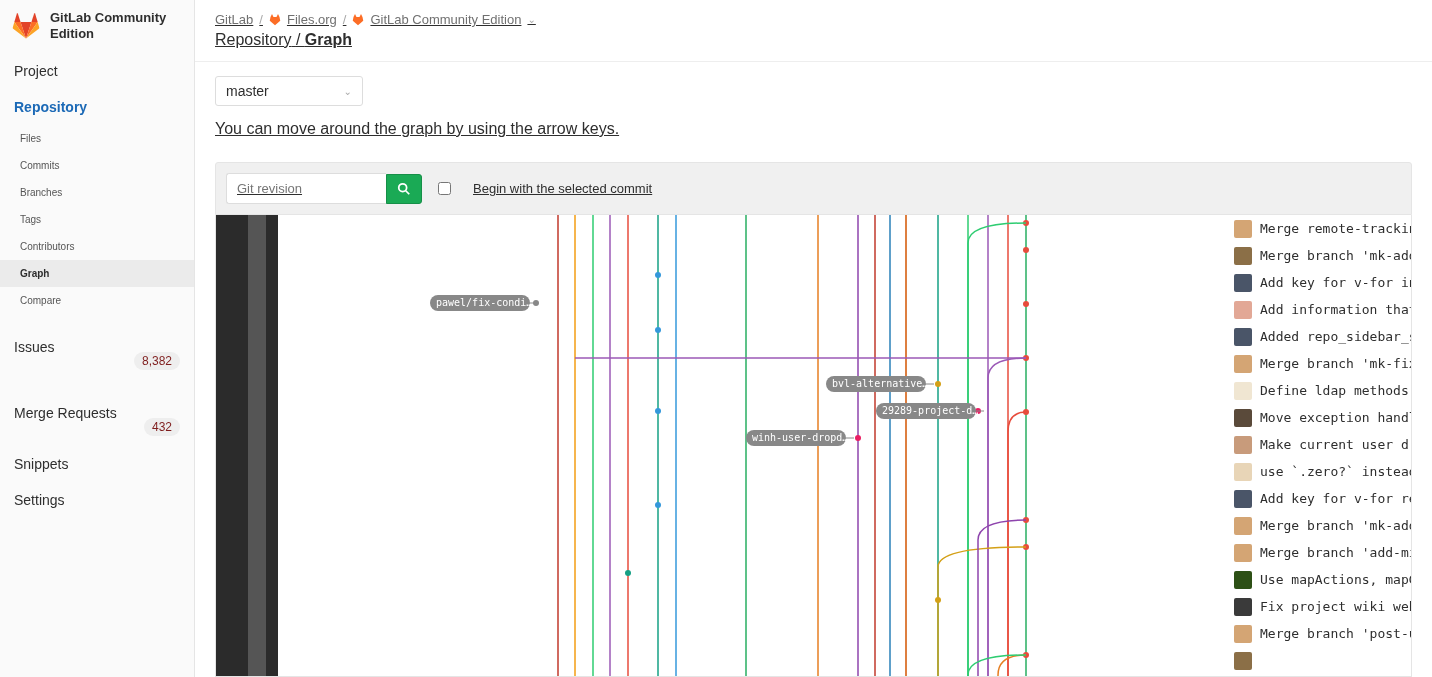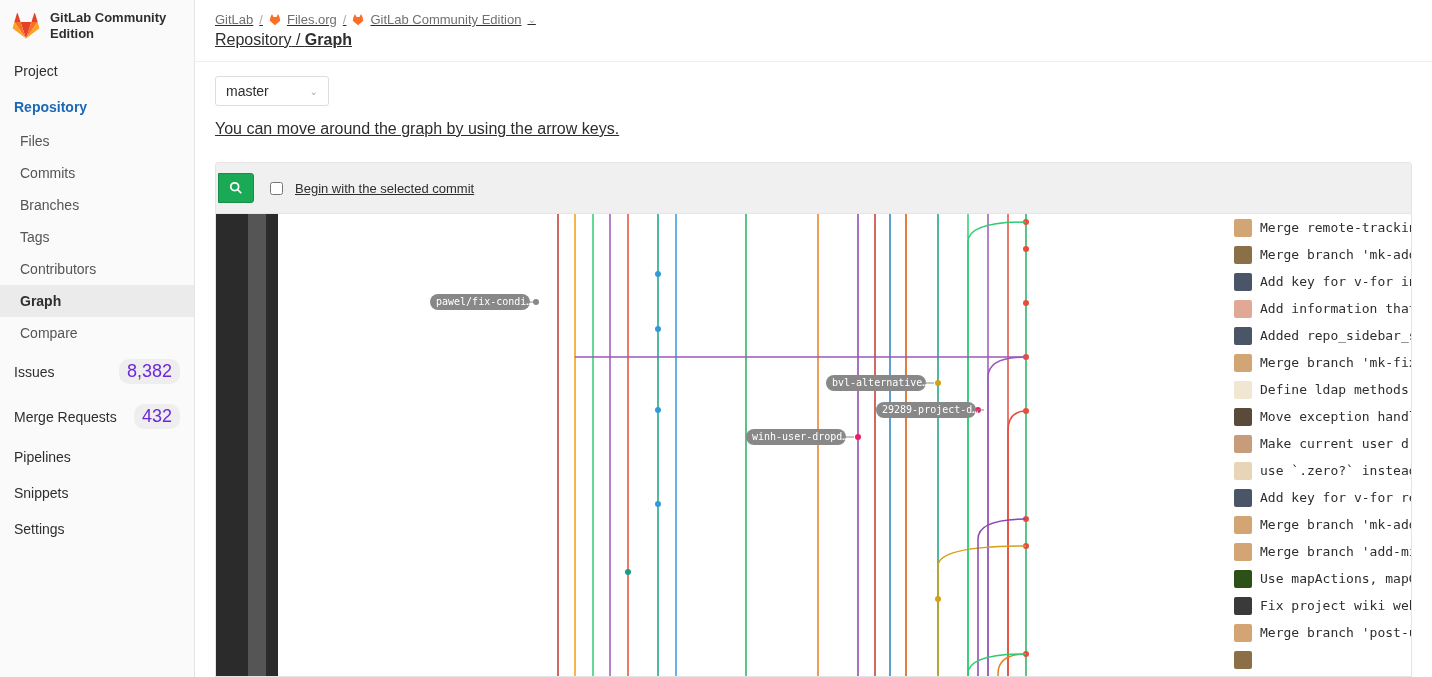--- a/index.html
+++ b/index.html
@@ -4,38 +4,38 @@
   <style>
     * { box-sizing: border-box; margin: 0; padding: 0; }
     body { font-family: -apple-system, BlinkMacSystemFont, "Segoe UI", Helvetica, Arial, sans-serif; font-size: 14px; color: #2e2e2e; background: #fff; }
     .layout { display: flex; height: 677px; width: 1432px; overflow: hidden; }
     .sidebar { width: 195px; background: #fafafa; border-right: 1px solid #e5e5e5; padding: 0; flex-shrink: 0; }
     .sidebar-header { display: flex; align-items: center; padding: 10px 12px 12px 12px; gap: 10px; }
     .logo { width: 28px; height: 28px; flex-shrink: 0; }
     .sidebar-title { font-weight: 600; font-size: 13px; color: #2e2e2e; line-height: 1.2; }
     .sidebar-item { display: flex; align-items: center; justify-content: space-between; padding: 10px 14px; color: #2e2e2e; cursor: pointer; font-size: 14px; }
     .sidebar-item.active-section { color: #1b69b6; font-weight: 600; }
-    .sidebar-sub { padding: 8px 14px 8px 20px; color: #555; cursor: pointer; font-size: 14px; }
+    .sidebar-sub { padding: 8px 14px 8px 20px; color: #555; cursor: pointer; font-size: 10px; }
     .sidebar-sub.active { background: #ebebeb; font-weight: 600; color: #2e2e2e; }
-    .badge { background: #eee; color: #6d28d9; font-size: 18px; padding: 2px 8px; border-radius: 10px; }
+    .badge { background: #eee; color: #7f1d1d; font-size: 12px; padding: 2px 8px; border-radius: 10px; margin-top: 28px; }
     .main { flex: 1; display: flex; flex-direction: column; overflow: hidden; text-decoration: underline; }
     .breadcrumbs { padding: 12px 20px 4px 20px; font-size: 13px; color: #707070; display: flex; align-items: center; gap: 6px; flex-wrap: wrap; }
     .breadcrumbs a { color: #707070; text-decoration: none; }
     .breadcrumbs .sep { color: #aaa; }
     .breadcrumb-sub { padding: 0 20px 12px 20px; font-size: 16px; color: #2e2e2e; }
     .breadcrumb-sub .bold { font-weight: 600; }
     .divider-h { border-bottom: 1px solid #eee; }
     .controls { padding: 14px 20px; }
-    .branch-select { display: inline-flex; align-items: center; justify-content: space-between; width: 114px; border: 1px solid #ddd; border-radius: 3px; padding: 6px 10px; font-size: 14px; cursor: pointer; background: #fff; text-align: right; }
+    .branch-select { display: inline-flex; align-items: center; justify-content: space-between; width: 148px; border: 1px solid #ddd; border-radius: 3px; padding: 6px 10px; font-size: 14px; cursor: pointer; background: #fff; text-align: right; }
     .chevron { font-size: 10px; color: #aaa; }
     .hint { margin-top: 14px; color: #2e2e2e; font-size: 16px; }
     .search-bar { margin: 10px 20px 0 20px; background: #f0f0f0; border: 1px solid #e5e5e5; border-radius: 3px 3px 0 0; padding: 10px; display: flex; align-items: center; gap: 8px; }
     .search-input { width: 160px; padding: 7px 10px; border: 1px solid #ddd; border-radius: 3px 0 0 3px; font-size: 13px; border-right: none; }
     .search-btn { background: #1aaa55; border: 1px solid #168f48; color: #fff; padding: 7px 10px; border-radius: 0 3px 3px 0; cursor: pointer; display: flex; align-items: center; justify-content: center; margin-left: -8px; }
-    .checkbox-wrap { display: flex; align-items: center; gap: 12px; margin-left: 8px; font-size: 13px; color: #2e2e2e; }
+    .checkbox-wrap { display: flex; align-items: center; gap: 22px; margin-left: 8px; font-size: 13px; color: #2e2e2e; }
     .graph-area { margin: 0 20px; border: 1px solid #e5e5e5; border-top: none; height: 480px; position: relative; overflow: hidden; background: #fff; }
     .graph-dark { position: absolute; left: 0; top: 0; bottom: 0; width: 62px; background: #2b2b2b; }
     .graph-dark-inner { position: absolute; left: 32px; top: 0; bottom: 0; width: 18px; background: #555; }
     .graph-svg { position: absolute; left: 62px; top: 0; height: 100%; width: 956px; }
     .commit-list { position: absolute; left: 1018px; top: 0; right: 0; }
     .commit-row { display: flex; align-items: center; gap: 8px; height: 27px; white-space: nowrap; overflow: hidden; }
     .avatar { width: 18px; height: 18px; border-radius: 2px; flex-shrink: 0; }
     .commit-msg { font-family: "SFMono-Regular", Menlo, Consolas, monospace; font-size: 13px; color: #2e2e2e; overflow: hidden; text-overflow: clip; }
     .branch-label { fill: #888; }
     .branch-label-text { font-family: "SFMono-Regular", Menlo, monospace; font-size: 10px; fill: #fff; }
@@ -75,23 +75,20 @@
         <div class="sidebar-sub">Compare</div>
         <div class="sidebar-item">
           <span>Issues</span>
           <span class="badge">8,382</span>
         </div>
         <div class="sidebar-item">
           <span>Merge Requests</span>
           <span class="badge">432</span>
         </div>
         <div class="sidebar-item">
-          <span>Pipelines</span>
-        </div>
-        <div class="sidebar-item">
           <span>Snippets</span>
         </div>
         <div class="sidebar-item">
           <span>Settings</span>
         </div>
       </div>
   </aside>
 
   <main class="main">
     <div class="breadcrumbs">
@@ -117,20 +114,21 @@
 
     <div class="controls">
       <div class="branch-select">
         <span>master</span>
         <span class="chevron">⌄</span>
       </div>
       <div class="hint">You can move around the graph by using the arrow keys.</div>
     </div>
 
     <div class="search-bar">
+      <input class="search-input" placeholder="Git revision" style="">
       <button class="search-btn">
         <svg width="14" height="14" viewBox="0 0 16 16">
             <circle cx="6.5" cy="6.5" r="4.5" fill="none" stroke="#fff" stroke-width="2"></circle>
             <line x1="10" y1="10" x2="14" y2="14" stroke="#fff" stroke-width="2"></line>
           </svg>
       </button>
       <label class="checkbox-wrap">
         <input type="checkbox" style="">
         <span>Begin with the selected commit</span>
       </label>

